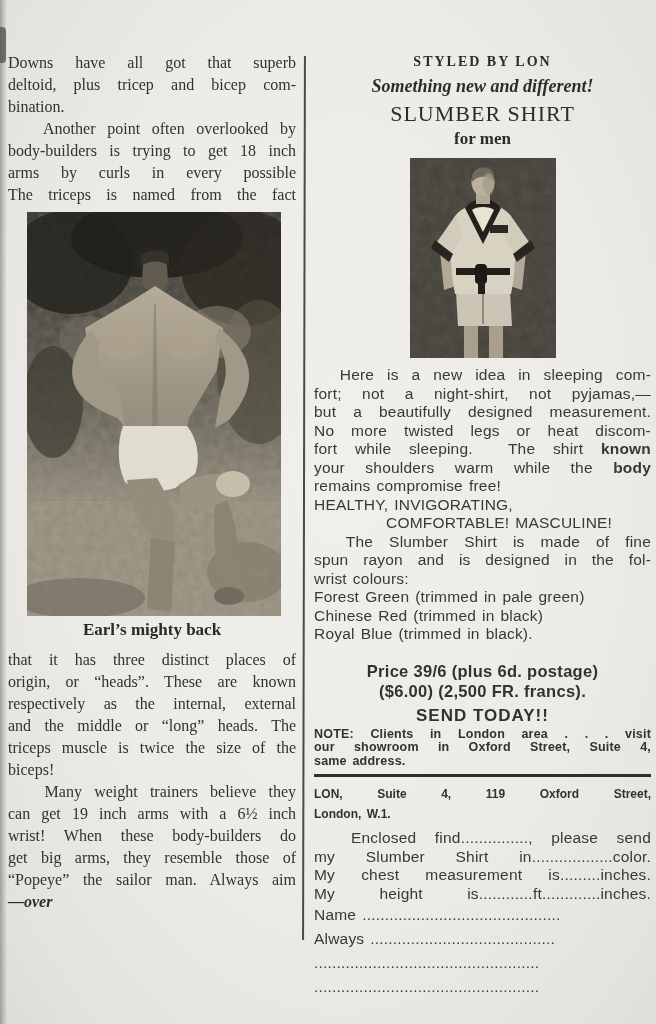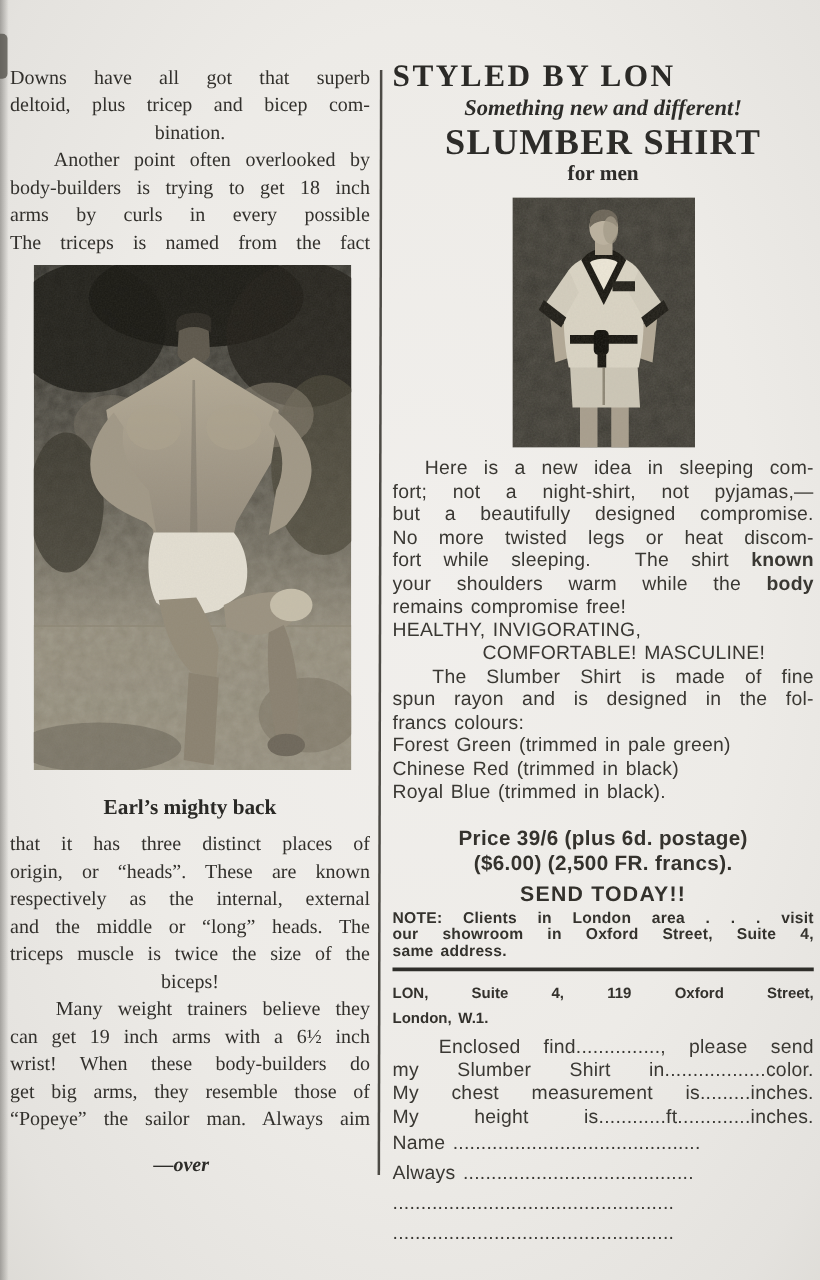--- a/index.html
+++ b/index.html
@@ -8,32 +8,32 @@
         background:radial-gradient(ellipse at 52% 45%, #f1efec 0%, #edebe7 55%, #e4e2de 88%, #dddbd6 100%);
         color:#2d2c29;}
   .scan-edge{position:absolute;left:0;top:0;width:7px;height:1024px;
         background:linear-gradient(90deg, rgba(110,108,104,.55), rgba(110,108,104,0));}
   .scan-blob{position:absolute;left:0;top:27px;width:6px;height:36px;background:#57554f;border-radius:0 4px 4px 0;opacity:.8;}
   .col-divider{position:absolute;left:303px;top:56px;width:2px;height:884px;background:#4c4a45;transform:rotate(.12deg);}
 
   
   .left-col{position:absolute;left:8px;top:52px;width:288px;}
   .serif-para{font-family:"Liberation Serif",serif;font-size:16px;line-height:22px;color:#33312d;}
-  .serif-para .line{white-space:pre-wrap;text-align:center;}
+  .serif-para .line{white-space:pre-wrap;}
   .jl{text-align:justify;text-align-last:justify;}
   .photo-left{margin:6px 0 0 19px;width:254px;height:404px;display:block;}
-  .caption{margin-top:20px;text-align:center;font-family:"Liberation Serif",serif;font-weight:bold;font-size:17px;line-height:20px;color:#2a2926;}
+  .caption{margin-top:4px;text-align:center;font-family:"Liberation Serif",serif;font-weight:bold;font-size:17px;line-height:20px;color:#2a2926;}
   .after-caption{margin-top:9px;}
-  .over{margin-top:15px;text-align:center;padding-right:14px;font-family:"Liberation Serif",serif;font-style:italic;font-weight:bold;font-size:16px;line-height:22px;}
+  .over{margin-top:0;text-align:left;padding-right:14px;font-family:"Liberation Serif",serif;font-style:italic;font-weight:bold;font-size:16px;line-height:22px;}
 
   
   .right-col{position:absolute;left:314px;top:50px;width:337px;}
-  .brand{font-family:"Liberation Serif",serif;font-weight:bold;font-size:25px;line-height:23px;text-align:left;letter-spacing:2px;color:#2b2a27;}
+  .brand{font-family:"Liberation Serif",serif;font-weight:bold;font-size:14px;line-height:23px;text-align:center;letter-spacing:2px;color:#2b2a27;}
   .tagline{font-family:"Liberation Serif",serif;font-weight:bold;font-style:italic;font-size:18px;line-height:23px;text-align:center;margin-top:2px;}
-  .product{font-family:"Liberation Serif",serif;font-weight:bold;font-size:29px;line-height:28px;text-align:center;letter-spacing:1px;margin-top:2px;}
+  .product{font-family:"Liberation Serif",serif;font-weight:normal;font-size:22px;line-height:28px;text-align:center;letter-spacing:1px;margin-top:2px;}
   .formen{font-family:"Liberation Serif",serif;font-weight:bold;font-size:17px;line-height:19px;text-align:center;margin-top:1px;}
   .photo-right{display:block;margin:10px auto 8px auto;width:146px;height:200px;}
   .sans{font-size:15.5px;line-height:18.5px;letter-spacing:.2px;word-spacing:1.5px;color:#3a3833;}
   .sans .line{white-space:pre-wrap;overflow:hidden;}
   .price{margin-top:17px;font-weight:bold;font-size:16.5px;line-height:20px;text-align:center;letter-spacing:.3px;color:#34322d;}
   .cta{margin-top:5px;font-weight:bold;font-size:17px;line-height:19px;text-align:center;letter-spacing:1px;color:#33312c;}
   .note{margin-top:3px;font-weight:bold;font-size:12.5px;line-height:13.5px;letter-spacing:.2px;word-spacing:2px;color:#34322d;}
   .rule{margin-top:6px;height:3px;background:#2f2e2a;}
   .address{margin-top:7px;font-weight:bold;font-size:12px;line-height:20px;word-spacing:2px;color:#33312c;}
   .formf{margin-top:5px;}
@@ -182,34 +182,34 @@
         <path d="M62,18 C64,7 82,7 84,17 L84,24 C79,17 67,17 62,24 Z" fill="#6b6457"></path>
         <ellipse cx="78" cy="26" rx="6" ry="11" fill="#a1978604" opacity="0"></ellipse>
         <ellipse cx="78.5" cy="26" rx="6" ry="11" fill="#a39987" opacity=".75"></ellipse>
       </g>
       <rect width="146" height="200" filter="url(#grainR)" opacity=".28"></rect>
     </svg>
 
     <div class="sans">
         <div class="line jl">&nbsp;&nbsp;Here is a new idea in sleeping com-</div>
         <div class="line jl">fort; not a night-shirt, not pyjamas,—</div>
-        <div class="line jl">but a beautifully designed compromise.</div>
+        <div class="line jl">but a beautifully designed measurement.</div>
         <div class="line jl">No more twisted legs or heat discom-</div>
         <div class="line jl">fort while sleeping.&nbsp; The shirt <b>known</b></div>
         <div class="line jl">your shoulders warm while the <b>body</b></div>
         <div class="line">remains compromise free!</div>
       </div>
     <div class="sans">
         <div class="line">HEALTHY, INVIGORATING,</div>
         <div class="line">&nbsp;&nbsp;&nbsp;&nbsp;&nbsp;&nbsp;&nbsp;&nbsp;&nbsp;&nbsp;&nbsp;&nbsp;COMFORTABLE! MASCULINE!</div>
       </div>
     <div class="sans">
         <div class="line jl">&nbsp;&nbsp;The Slumber Shirt is made of fine</div>
         <div class="line jl">spun rayon and is designed in the fol-</div>
-        <div class="line">francs colours:</div>
+        <div class="line">wrist colours:</div>
       </div>
     <div class="sans">
         <div class="line">Forest Green (trimmed in pale green)</div>
         <div class="line">Chinese Red (trimmed in black)</div>
         <div class="line">Royal Blue (trimmed in black).</div>
       </div>
     <div class="price">
         <div class="line">Price 39/6 (plus 6d. postage)</div>
         <div class="line">($6.00) (2,500 FR. francs).</div>
       </div>

